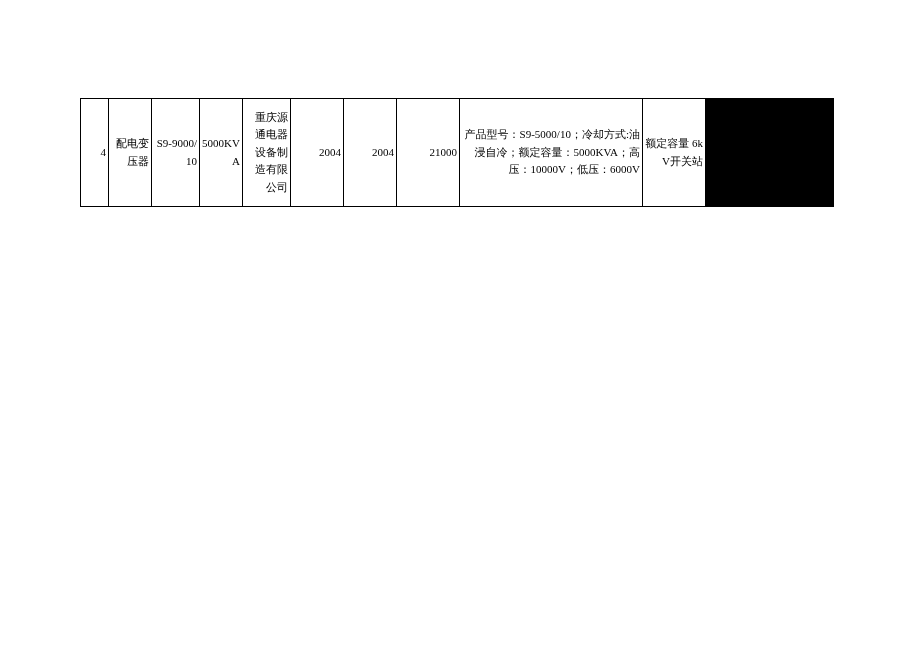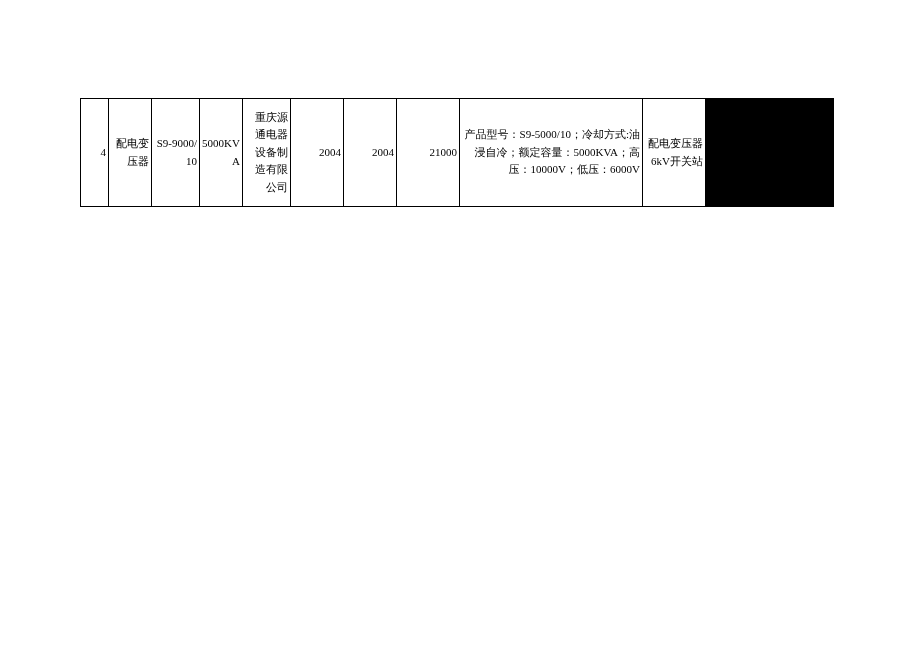--- a/index.html
+++ b/index.html
@@ -50,17 +50,17 @@
     <tr>
       <td class="col-1">4</td>
       <td class="col-2">配电变压器</td>
       <td class="col-3">S9-9000/10</td>
       <td class="col-4">5000KVA</td>
       <td class="col-5">重庆源通电器设备制造有限公司</td>
       <td class="col-6">2004</td>
       <td class="col-7">2004</td>
       <td class="col-8">21000</td>
       <td class="col-9">产品型号：S9-5000/10；冷却方式:油浸自冷；额定容量：5000KVA；高压：10000V；低压：6000V</td>
-      <td class="col-10">配电变压器 6kV开关站</td>
+      <td class="col-10">额定容量 6kV开关站</td>
       <td class="col-11"></td>
     </tr>
   </tbody>
 </table>
 
 </body></html>

